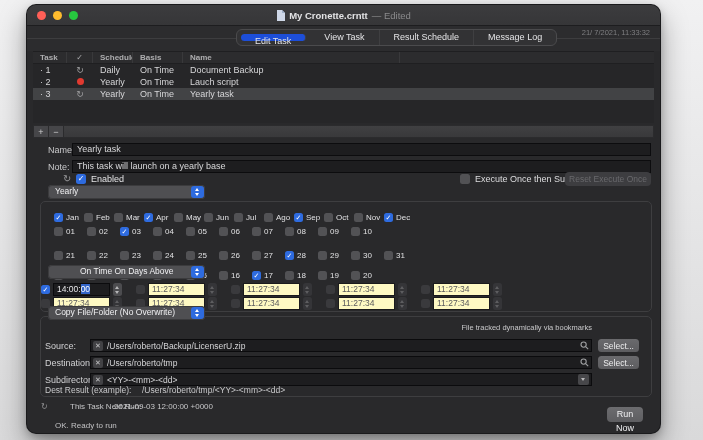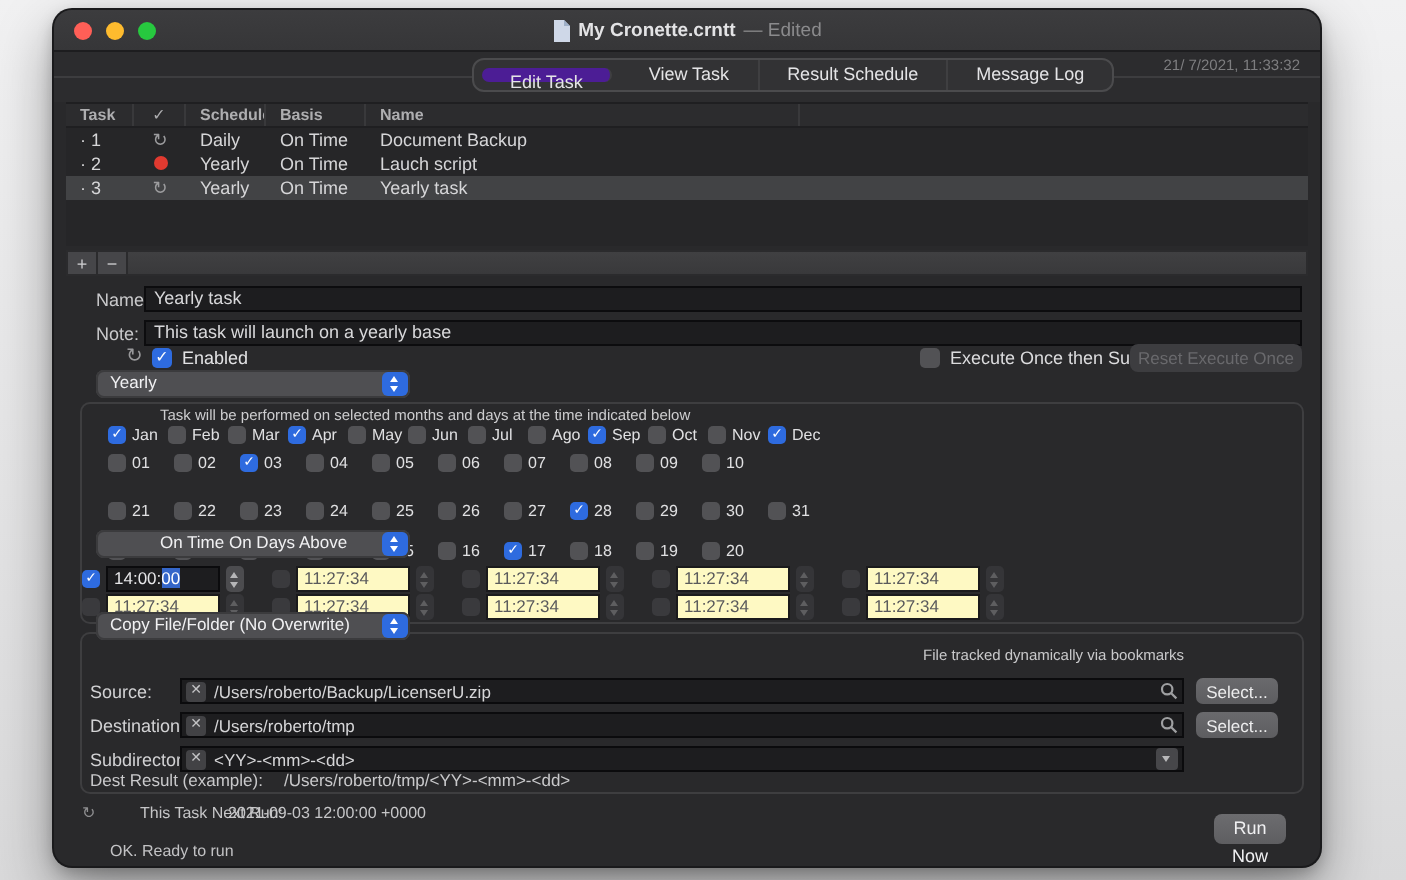--- a/index.html
+++ b/index.html
@@ -19,21 +19,21 @@
   .title-text{color:#e3e3e5;font-weight:bold;}
   .title-edited{color:#8a8a8c;}
   .doc-icon{width:9px;height:11px;}
   
   .header{position:absolute;top:21px;left:0;right:0;height:25px;background:#2c2c2e;}
   .header-rule{position:absolute;top:12px;left:0;right:0;height:1px;background:#3d3d3f;}
   .timestamp{position:absolute;top:2px;right:10px;font-size:7.5px;color:#7e7e80;}
   .seg{position:absolute;left:209px;top:3px;height:17px;display:flex;background:#323234;border:1px solid #4b4b4d;border-radius:6px;overflow:hidden;}
   .seg-item{font-size:9px;line-height:15px;color:#e4e4e6;padding:0 14px;border-right:1px solid #3f3f41;cursor:default;}
   .seg-item:last-child{border-right:none;}
-  .seg-item.selected{background:#4c1d95;border-radius:5px;margin:4px;}
+  .seg-item.selected{background:#1d4ed8;border-radius:5px;margin:4px;}
   
   .table{position:absolute;top:46px;left:6px;right:6px;height:72px;background:#262628;}
   .thead{display:grid;grid-template-columns:34px 26px 40px 50px 217px 1fr;height:13px;background:#2c2c2e;border-top:1px solid #1f1f21;border-bottom:1px solid #1f1f21;}
   .th{font-size:8px;font-weight:bold;color:#aeaeb0;line-height:11px;padding-left:7px;border-right:1px solid #39393b;overflow:hidden;white-space:nowrap;}
   .th:last-child{border-right:none;}
   .th.center{padding-left:0;text-align:center;}
   .trow{display:grid;grid-template-columns:34px 26px 40px 50px 217px 1fr;height:12px;line-height:12px;font-size:9px;color:#d6d6d8;}
   .trow.selected{background:#424345;}
   .tcell{padding-left:7px;white-space:nowrap;overflow:hidden;}
   .tcell.center{padding-left:0;text-align:center;}
@@ -209,21 +209,20 @@
       <span class="exec-label">Execute Once then Suspend</span>
       <button class="reset-btn" disabled="">Reset Execute Once</button>
     </div>
 
     <div class="popup popup-schedule">
       <span>Yearly</span>
       <span class="caret"></span>
     </div>
 
     <div class="gbox box-schedule"></div>
-    <div class="caption">Task will be performed on selected months and days at the time indicated below</div>
     <div class="check-row" id="months-row">
         <div class="check-item month-item">
           <span class="cb s checked"></span>
           <span class="lbl">Jan</span>
         </div>
         <div class="check-item month-item">
           <span class="cb s"></span>
           <span class="lbl">Feb</span>
         </div>
         <div class="check-item month-item">

